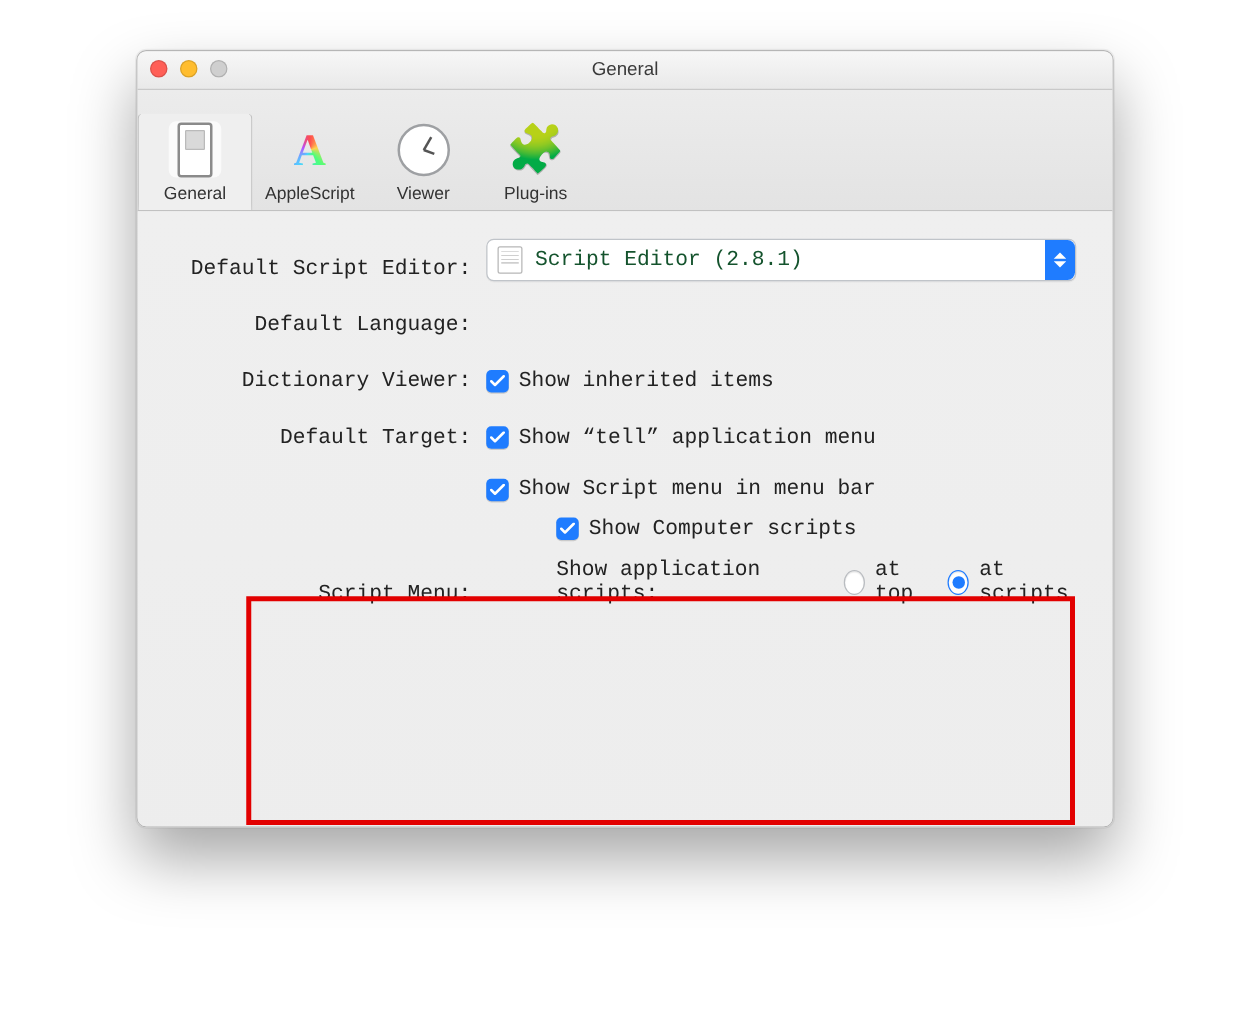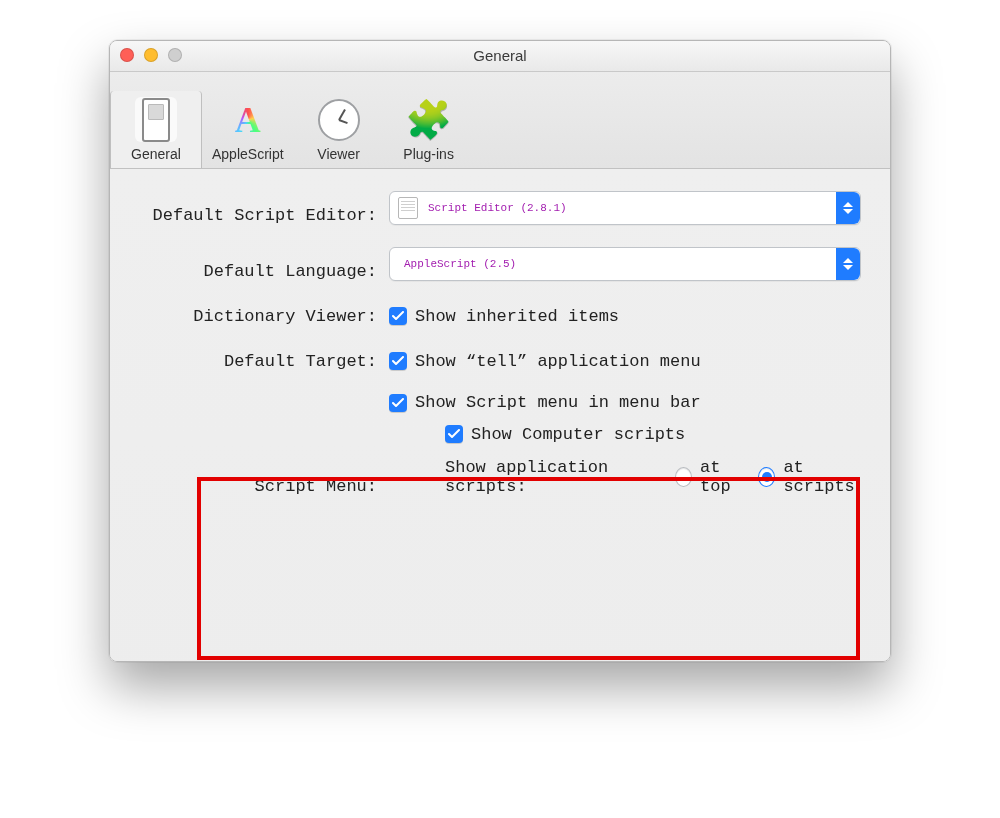--- a/index.html
+++ b/index.html
@@ -42,21 +42,21 @@
   .icon-clock::before{width:12px;height:2px;top:18px;transform:rotate(-60deg);}
   .icon-clock::after{width:9px;height:2px;top:18px;transform:rotate(20deg);}
   .icon-puzzle{font-size:38px;line-height:1;color:#1f73e6;}
   
   .body{padding:22px 22px 20px;background:linear-gradient(#efefef,#ededed);height:calc(100% - 126px);}
   .row{display:flex;align-items:flex-end;margin-bottom:22px;font-family:Liberation Mono, monospace;}
   .row .lbl{width:245px;text-align:right;padding-right:12px;padding-top:4px;font-size:17px;color:#222;white-space:nowrap;}
   .row .ctl{flex:1;}
   
   .sel{display:flex;align-items:center;height:32px;background:#fff;border:1px solid #c0c4c9;border-radius:6px;position:relative;max-width:470px;box-shadow:0 1px 0 rgba(0,0,0,.04);}
-  .sel .vtext{padding:0 10px;font-size:11px;color:#a21caf;}
+  .sel .vtext{padding:0 10px;font-size:17px;color:#14532d;}
   .sel .docico{width:18px;height:20px;margin-left:8px;border:1px solid #b7b7b7;border-radius:2px;position:relative;background:#fff;}
   .sel .docico::after{content:"";position:absolute;left:2px;right:2px;top:3px;height:10px;background:repeating-linear-gradient(#cfcfcf 0 1px,transparent 1px 3px);}
   .arrows{position:absolute;right:0;top:0;bottom:0;width:24px;border-radius:0 6px 6px 0;background:#1f7cff;display:flex;flex-direction:column;align-items:center;justify-content:center;gap:2px;}
   .arrows::before,.arrows::after{content:"";width:0;height:0;border-left:5px solid transparent;border-right:5px solid transparent;}
   .arrows::before{border-bottom:5px solid #fff;}
   .arrows::after{border-top:5px solid #fff;}
   
   .chk{display:inline-flex;align-items:center;gap:8px;font-size:17px;}
   .chkbox{width:18px;height:18px;border-radius:4px;background:#1f7cff;display:inline-flex;align-items:center;justify-content:center;box-shadow:0 1px 0 rgba(0,0,0,.15);}
   .chkbox svg{display:block;}
@@ -123,26 +123,20 @@
           <div class="sel">
             <span class="docico"></span>
             <span class="vtext">Script Editor (2.8.1)</span>
             <span class="arrows"></span>
           </div>
         </div>
       </div>
 
       <div class="row">
         <div class="lbl">Default Language:</div>
-        <div class="ctl">
-          <div class="sel">
-            <span class="vtext" style="margin-left:4px;">AppleScript (2.5)</span>
-            <span class="arrows"></span>
-          </div>
-        </div>
       </div>
 
       <div class="row">
         <div class="lbl">Dictionary Viewer:</div>
         <div class="ctl">
           <label class="chk">
             <span class="chkbox">
                 <svg width="12" height="10" viewBox="0 0 12 10">
                   <path d="M1 5 L4 8 L11 1" stroke="#fff" stroke-width="2" fill="none" stroke-linecap="round" stroke-linejoin="round"></path>
                 </svg>

